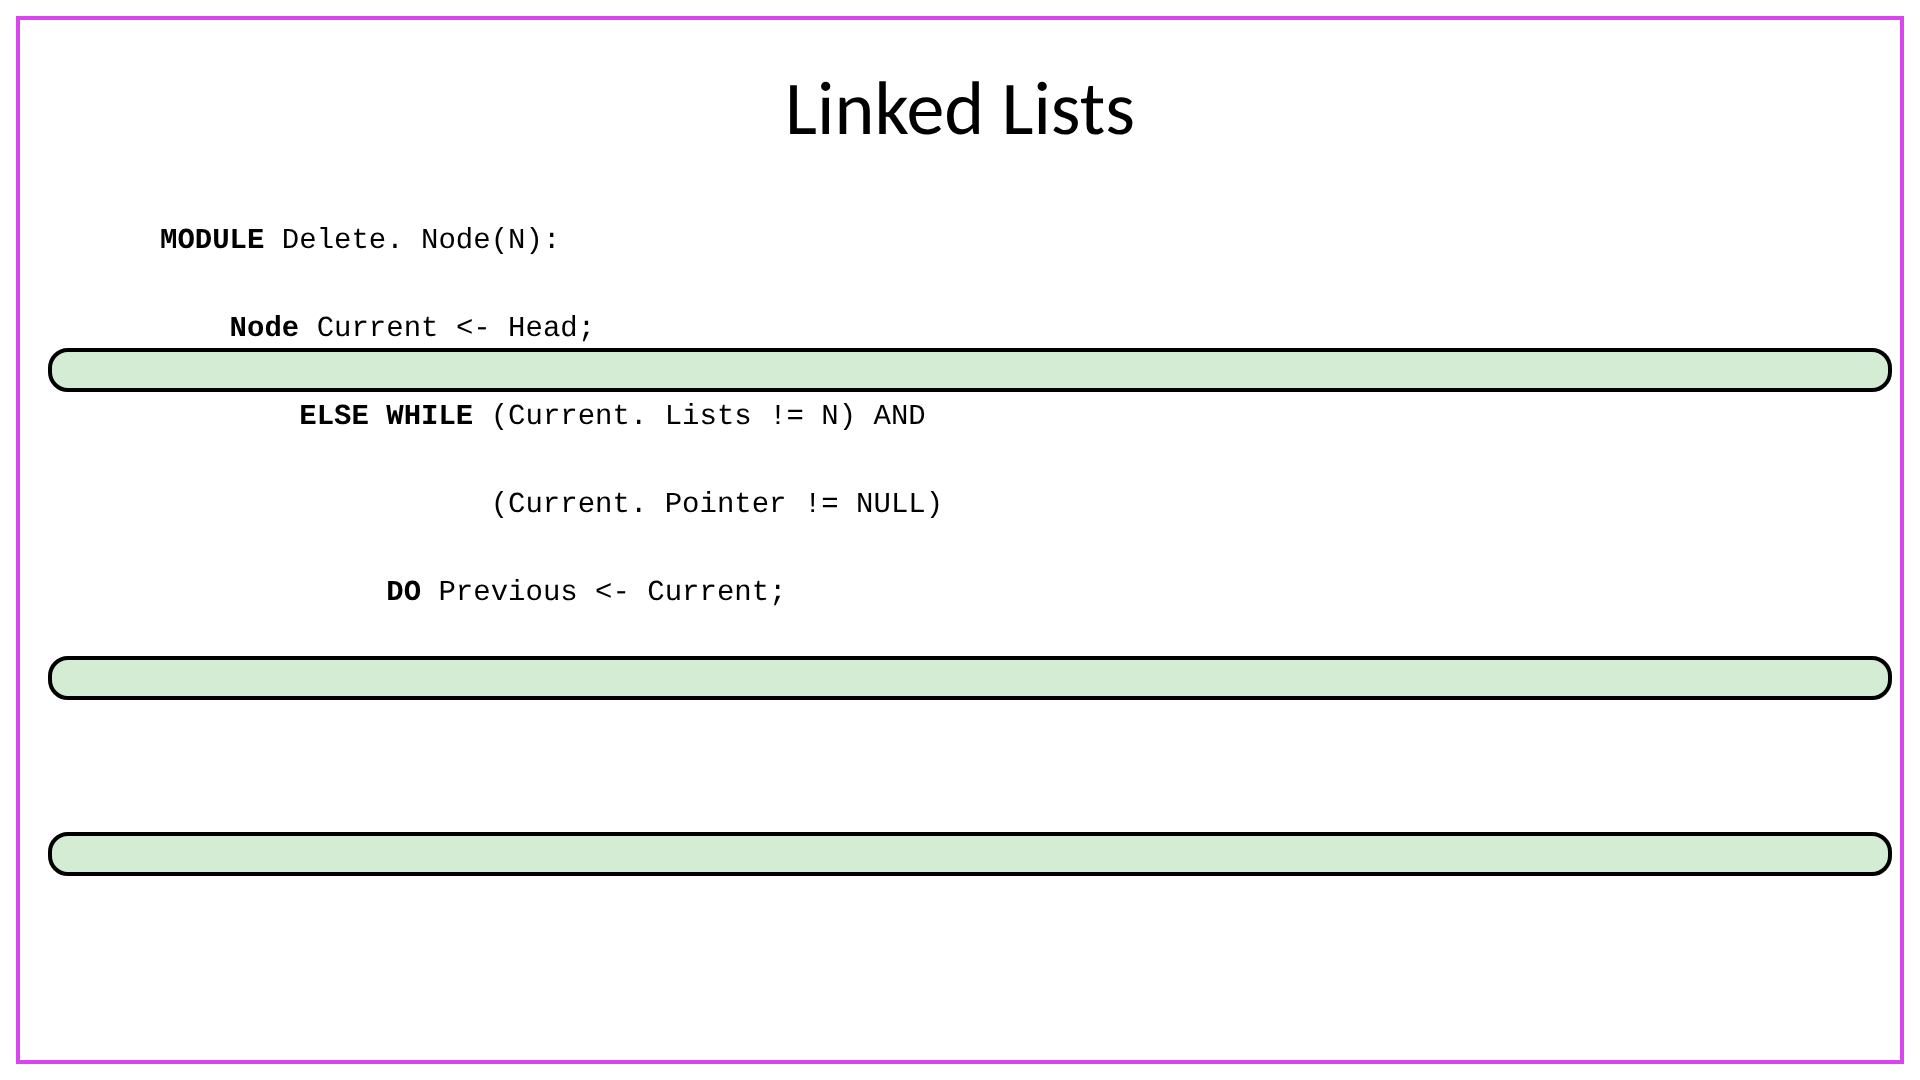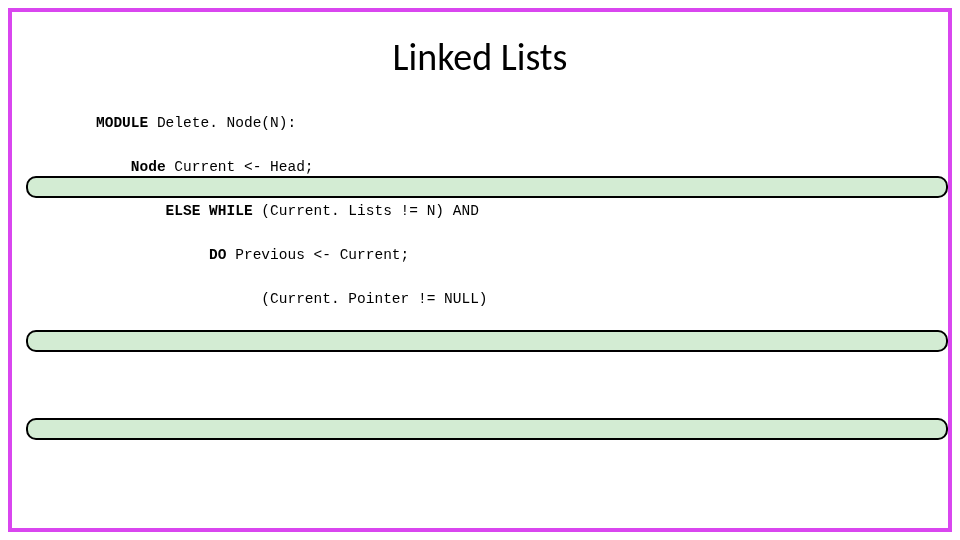--- a/index.html
+++ b/index.html
@@ -9,21 +9,21 @@
     height: 540px;
     position: relative;
     font-family: "Courier New", monospace;
   }
   .slide-frame {
     position: absolute;
     left: 8px;
     top: 8px;
     width: 944px;
     height: 524px;
-    border: 4px solid #d946ef;
+    border: 2px solid #d946ef;
   }
   .title {
     position: absolute;
     top: 22px;
     left: 0;
     width: 100%;
     text-align: center;
     font-family: Calibri, Arial, sans-serif;
     font-size: 38px;
     font-weight: 400;
@@ -32,21 +32,21 @@
   .code-block {
     position: absolute;
     left: 70px;
     top: 78px;
     font-size: 14.5px;
     line-height: 22px;
     color: #000;
     white-space: pre;
   }
   .kw { font-weight: bold; }
-  .code-line { display: block; height: 22px; margin-left: 14px; }
+  .code-line { display: block; height: 22px; }
   .hl {
     position: absolute;
     left: 14px;
     width: 922px;
     height: 22px;
     background: #d3ecd3;
     border: 2px solid #000;
     border-radius: 10px;
     z-index: -1;
   }
@@ -62,22 +62,22 @@
   <div class="hl hl1"></div>
   <div class="hl hl2"></div>
   <div class="hl hl3"></div>
 
   <div class="title">Linked Lists</div>
 
   <div class="code-block">
 <span class="code-line"><span class="kw">MODULE</span><span> Delete. Node(N):</span></span>
 <span class="code-line"><span class="kw">    Node</span><span> Current &lt;- Head;</span></span>
 <span class="code-line"><span class="kw">        ELSE WHILE</span><span> (Current. Lists != N) AND</span></span>
+<span class="code-line"><span>                   (Current. Pointer != NULL)</span></span>
 <span class="code-line"><span class="kw">             DO</span><span> Previous &lt;- Current;</span></span>
-<span class="code-line"><span>                   (Current. Pointer != NULL)</span></span>
 
 
 
 
 
 
 
 
 
   </div>

